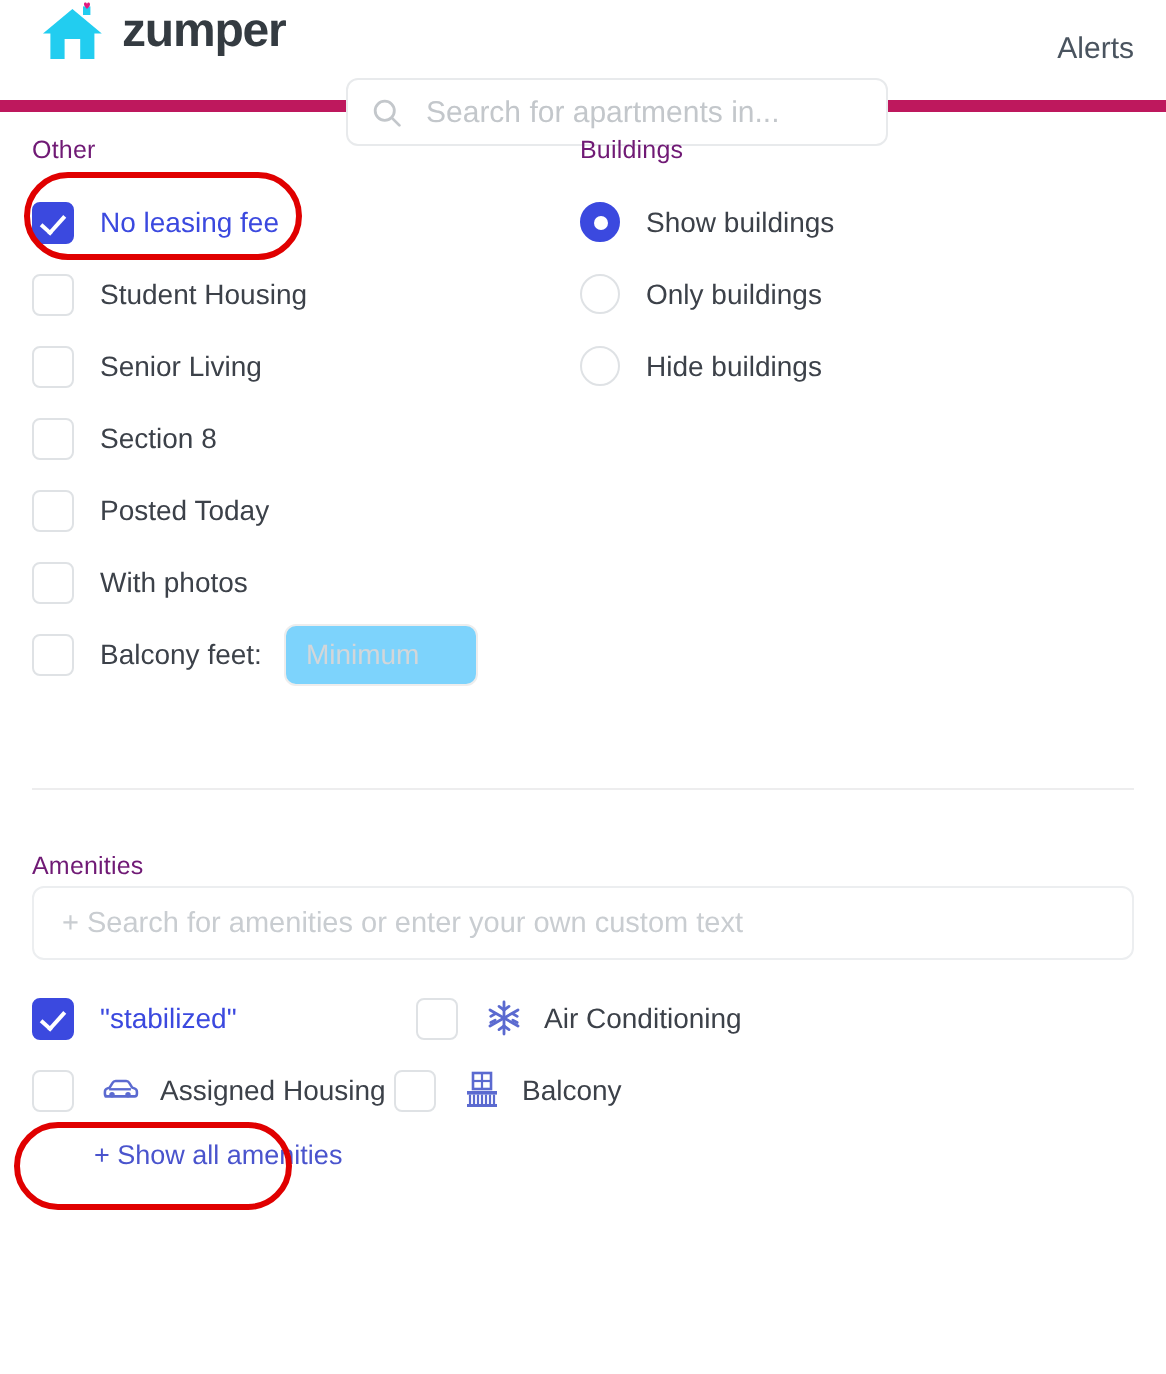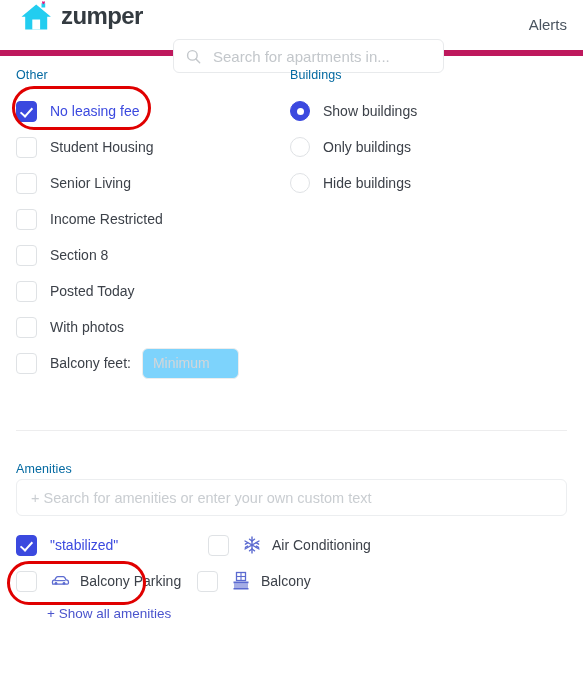--- a/index.html
+++ b/index.html
@@ -70,21 +70,21 @@
     font-size: 15px;
     color: #4a545f;
     cursor: pointer;
   }
 
   
   .filters { position: relative; padding: 0 16px; }
 
   .section-label {
     font-size: 12.5px;
-    color: #0369a1;
+    color: #701a75;
     margin-top: 12px;
     margin-bottom: 11px;
     letter-spacing: 0.1px;
   }
 
   .columns { display: flex; }
   .col-left { width: 274px; flex: 0 0 auto; }
   .col-right { flex: 1 1 auto; }
 
   .opt-row {
@@ -266,24 +266,20 @@
       <div class="opt-row">
         <div class="cb"></div>
         <div class="opt-label">Student Housing</div>
       </div>
 
       <div class="opt-row">
         <div class="cb"></div>
         <div class="opt-label">Senior Living</div>
       </div>
 
-      <div class="opt-row">
-        <div class="cb"></div>
-        <div class="opt-label">Income Restricted</div>
-      </div>
 
       <div class="opt-row">
         <div class="cb"></div>
         <div class="opt-label">Section 8</div>
       </div>
 
       <div class="opt-row">
         <div class="cb"></div>
         <div class="opt-label">Posted Today</div>
       </div>
@@ -355,21 +351,21 @@
     </div>
 
     <div class="amen-item w2">
       <div class="cb"></div>
       <svg class="amen-icon" viewBox="0 0 22 20">
         <path d="M3 13.5 h16 a1.3 1.3 0 0 0 1.3-1.3 v-1.2 a2 2 0 0 0-1.4-1.9 l-1.2-0.4 -1.6-2.6 a2 2 0 0 0-1.7-1 h-5.8 a2 2 0 0 0-1.7 1 l-1.6 2.6 -1.2 0.4 a2 2 0 0 0-1.4 1.9 v1.2 a1.3 1.3 0 0 0 1.3 1.3 z" fill="none" stroke="#5b6ad0" stroke-width="1.4" stroke-linejoin="round"></path>
         <line x1="5" y1="9.6" x2="17" y2="9.6" stroke="#5b6ad0" stroke-width="1.3"></line>
         <circle cx="6.6" cy="12.6" r="1.5" fill="#5b6ad0"></circle>
         <circle cx="15.4" cy="12.6" r="1.5" fill="#5b6ad0"></circle>
       </svg>
-      <div class="amen-text">Balcony Parking</div>
+      <div class="amen-text">Assigned Housing</div>
     </div>
 
     <div class="amen-item w1">
       <div class="cb"></div>
       <svg class="amen-icon" viewBox="0 0 20 20">
         <rect x="5.5" y="1.5" width="9" height="8" fill="none" stroke="#5b6ad0" stroke-width="1.3"></rect>
         <line x1="10" y1="1.5" x2="10" y2="9.5" stroke="#5b6ad0" stroke-width="1.1"></line>
         <line x1="5.5" y1="5.5" x2="14.5" y2="5.5" stroke="#5b6ad0" stroke-width="1.1"></line>
         <rect x="2.5" y="10.5" width="15" height="1.8" fill="#5b6ad0"></rect>
         <g stroke="#5b6ad0" stroke-width="1.1">

